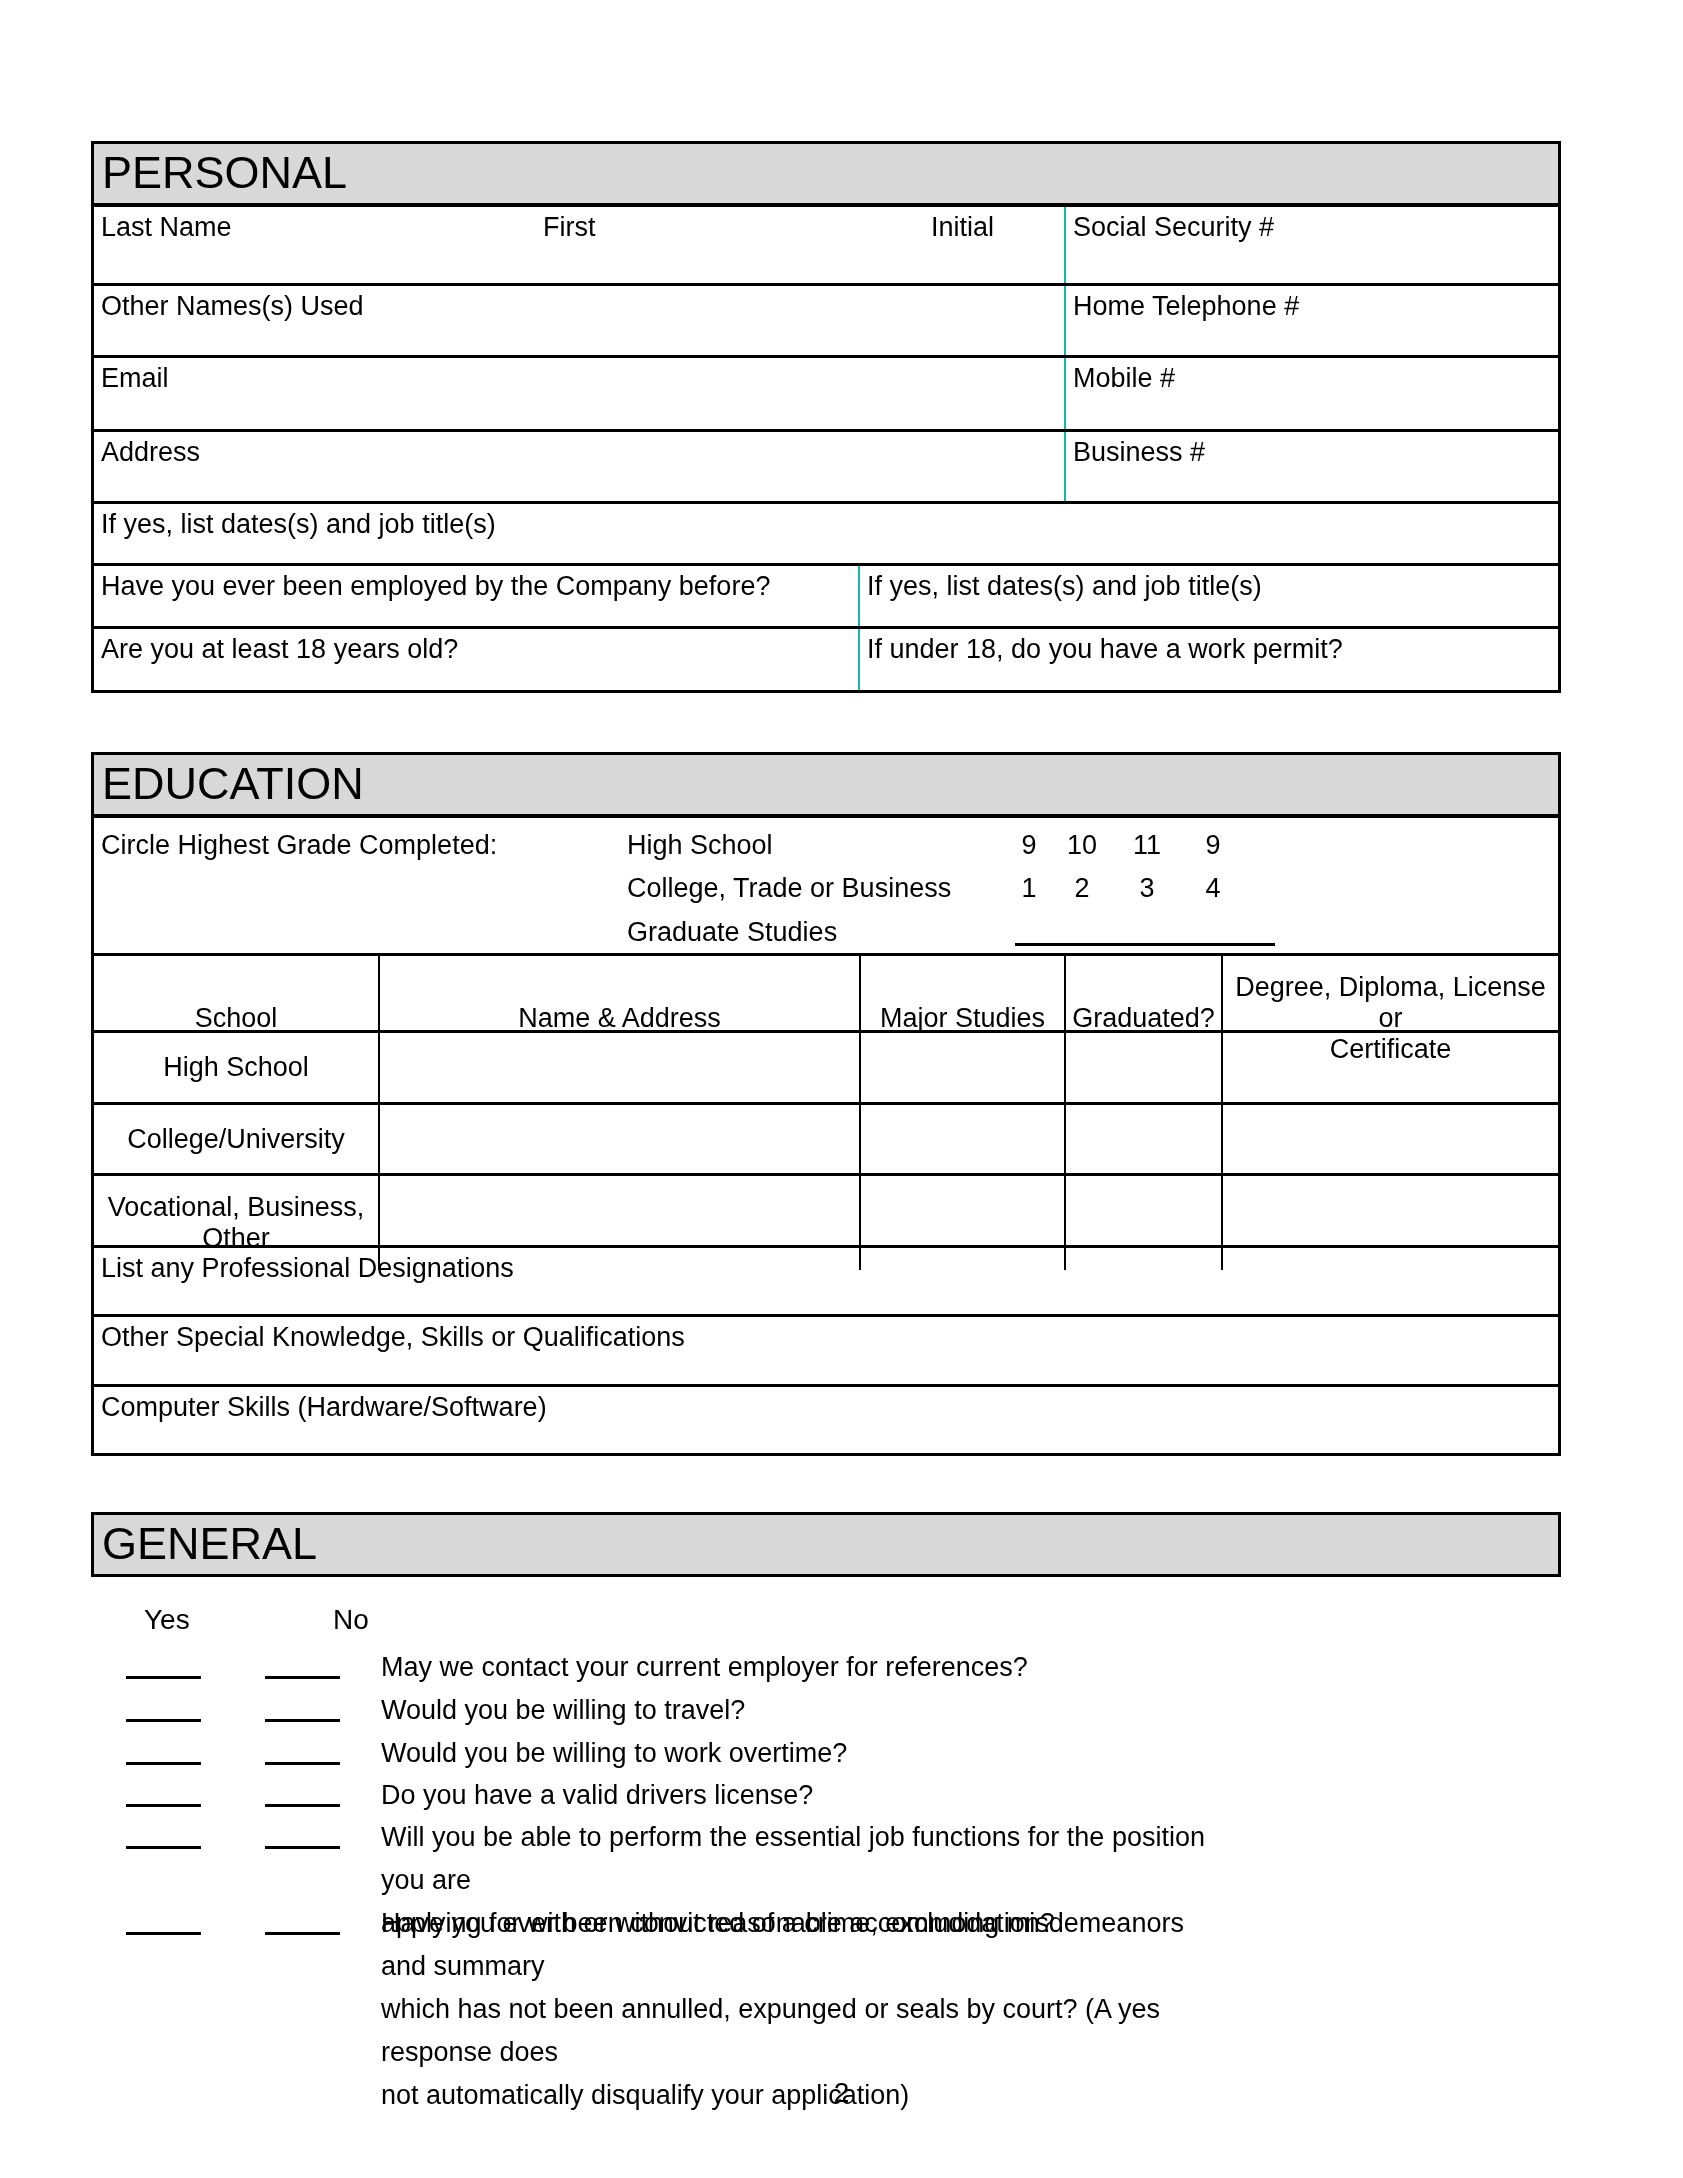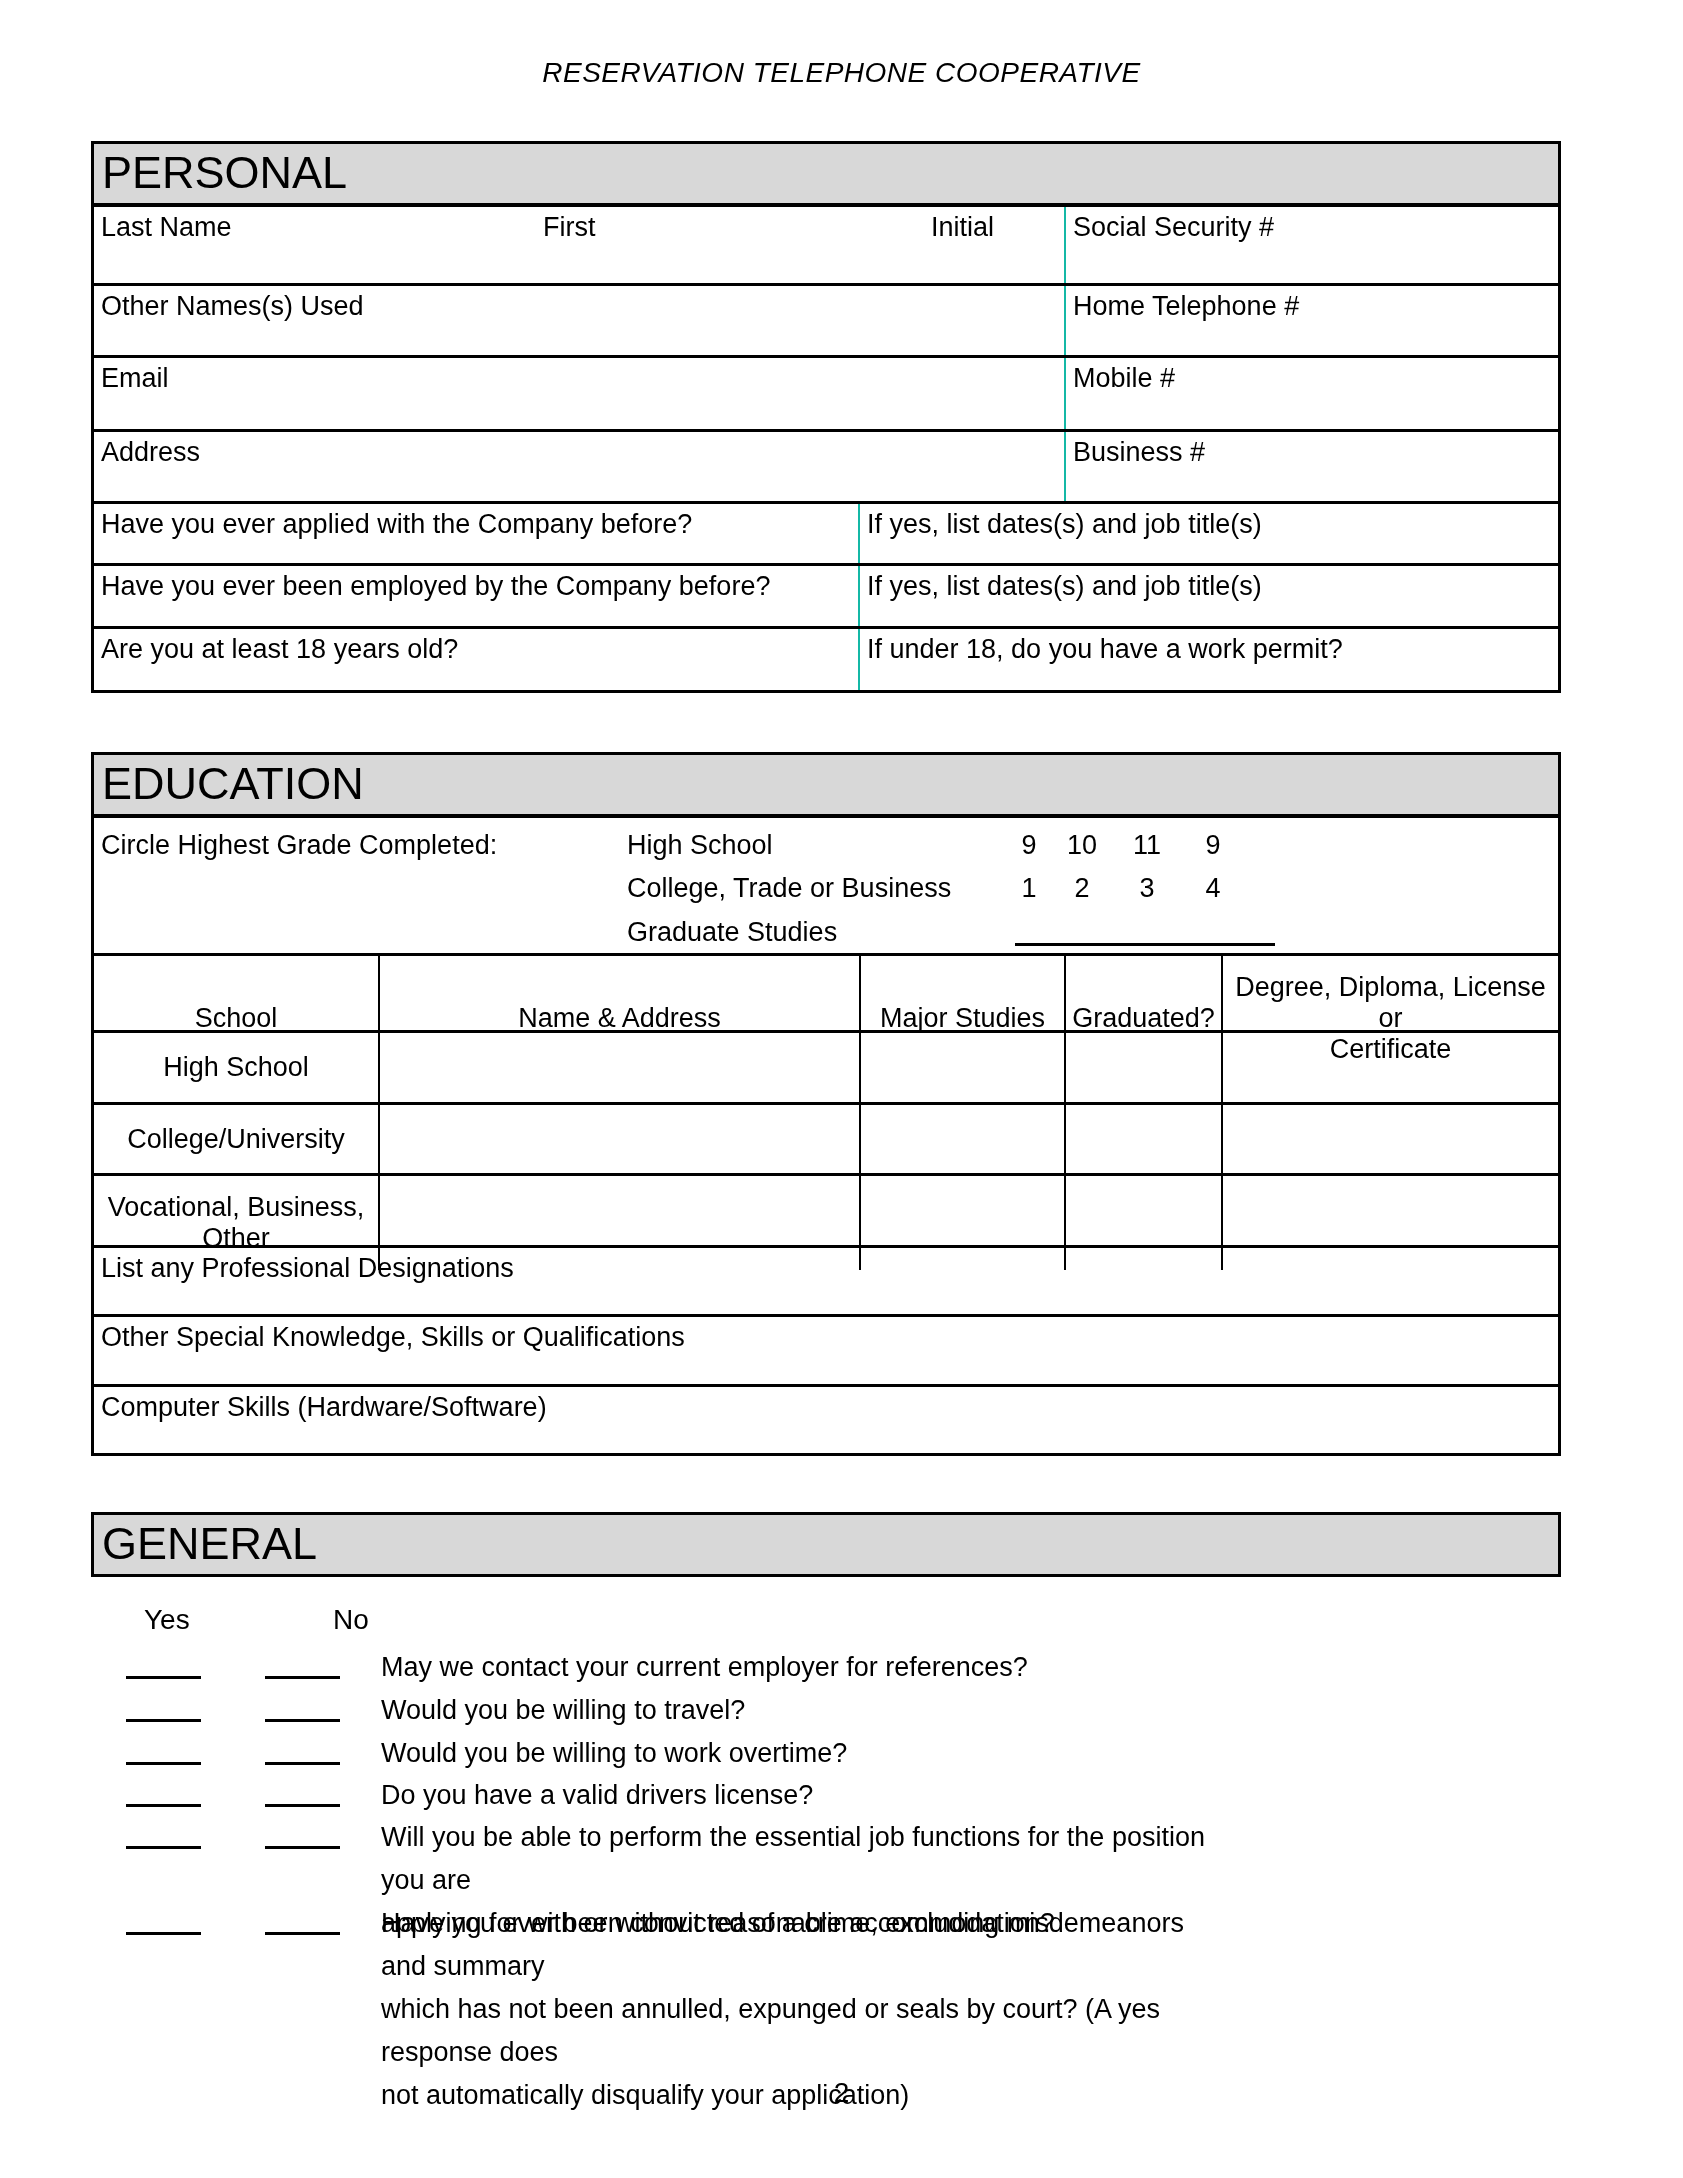--- a/index.html
+++ b/index.html
@@ -74,21 +74,20 @@
   .page-num {
     position:absolute; top:2077px; left:0; width:100%;
     text-align:center; font-size:28px;
   }
 </style>
 </head>
 <body>
 
 <div class="page">
 
-  <div class="doc-title">RESERVATION TELEPHONE COOPERATIVE</div>
 
   <div class="section" style="top:141px;">
     <div class="band">
       <span>PERSONAL</span>
     </div>
 
     <div class="prow split-a" style="height:76px;">
       <div class="cell">
         <span class="abs" style="left:7px;">Last Name</span>
         <span class="abs" style="left:424px;margin-left:25px;">First</span>
@@ -120,23 +119,20 @@
     <div class="prow split-a" style="height:72px;">
       <div class="cell">
         <span>Address</span>
       </div>
       <div class="cell">
         <span>Business #</span>
       </div>
     </div>
 
     <div class="prow split-b" style="height:62px;">
-      <div class="cell">
-        <span>Have you ever applied with the Company before?</span>
-      </div>
       <div class="cell">
         <span>If yes, list dates(s) and job title(s)</span>
       </div>
     </div>
 
     <div class="prow split-b" style="height:63px;">
       <div class="cell">
         <span>Have you ever been employed by the Company before?</span>
       </div>
       <div class="cell">

